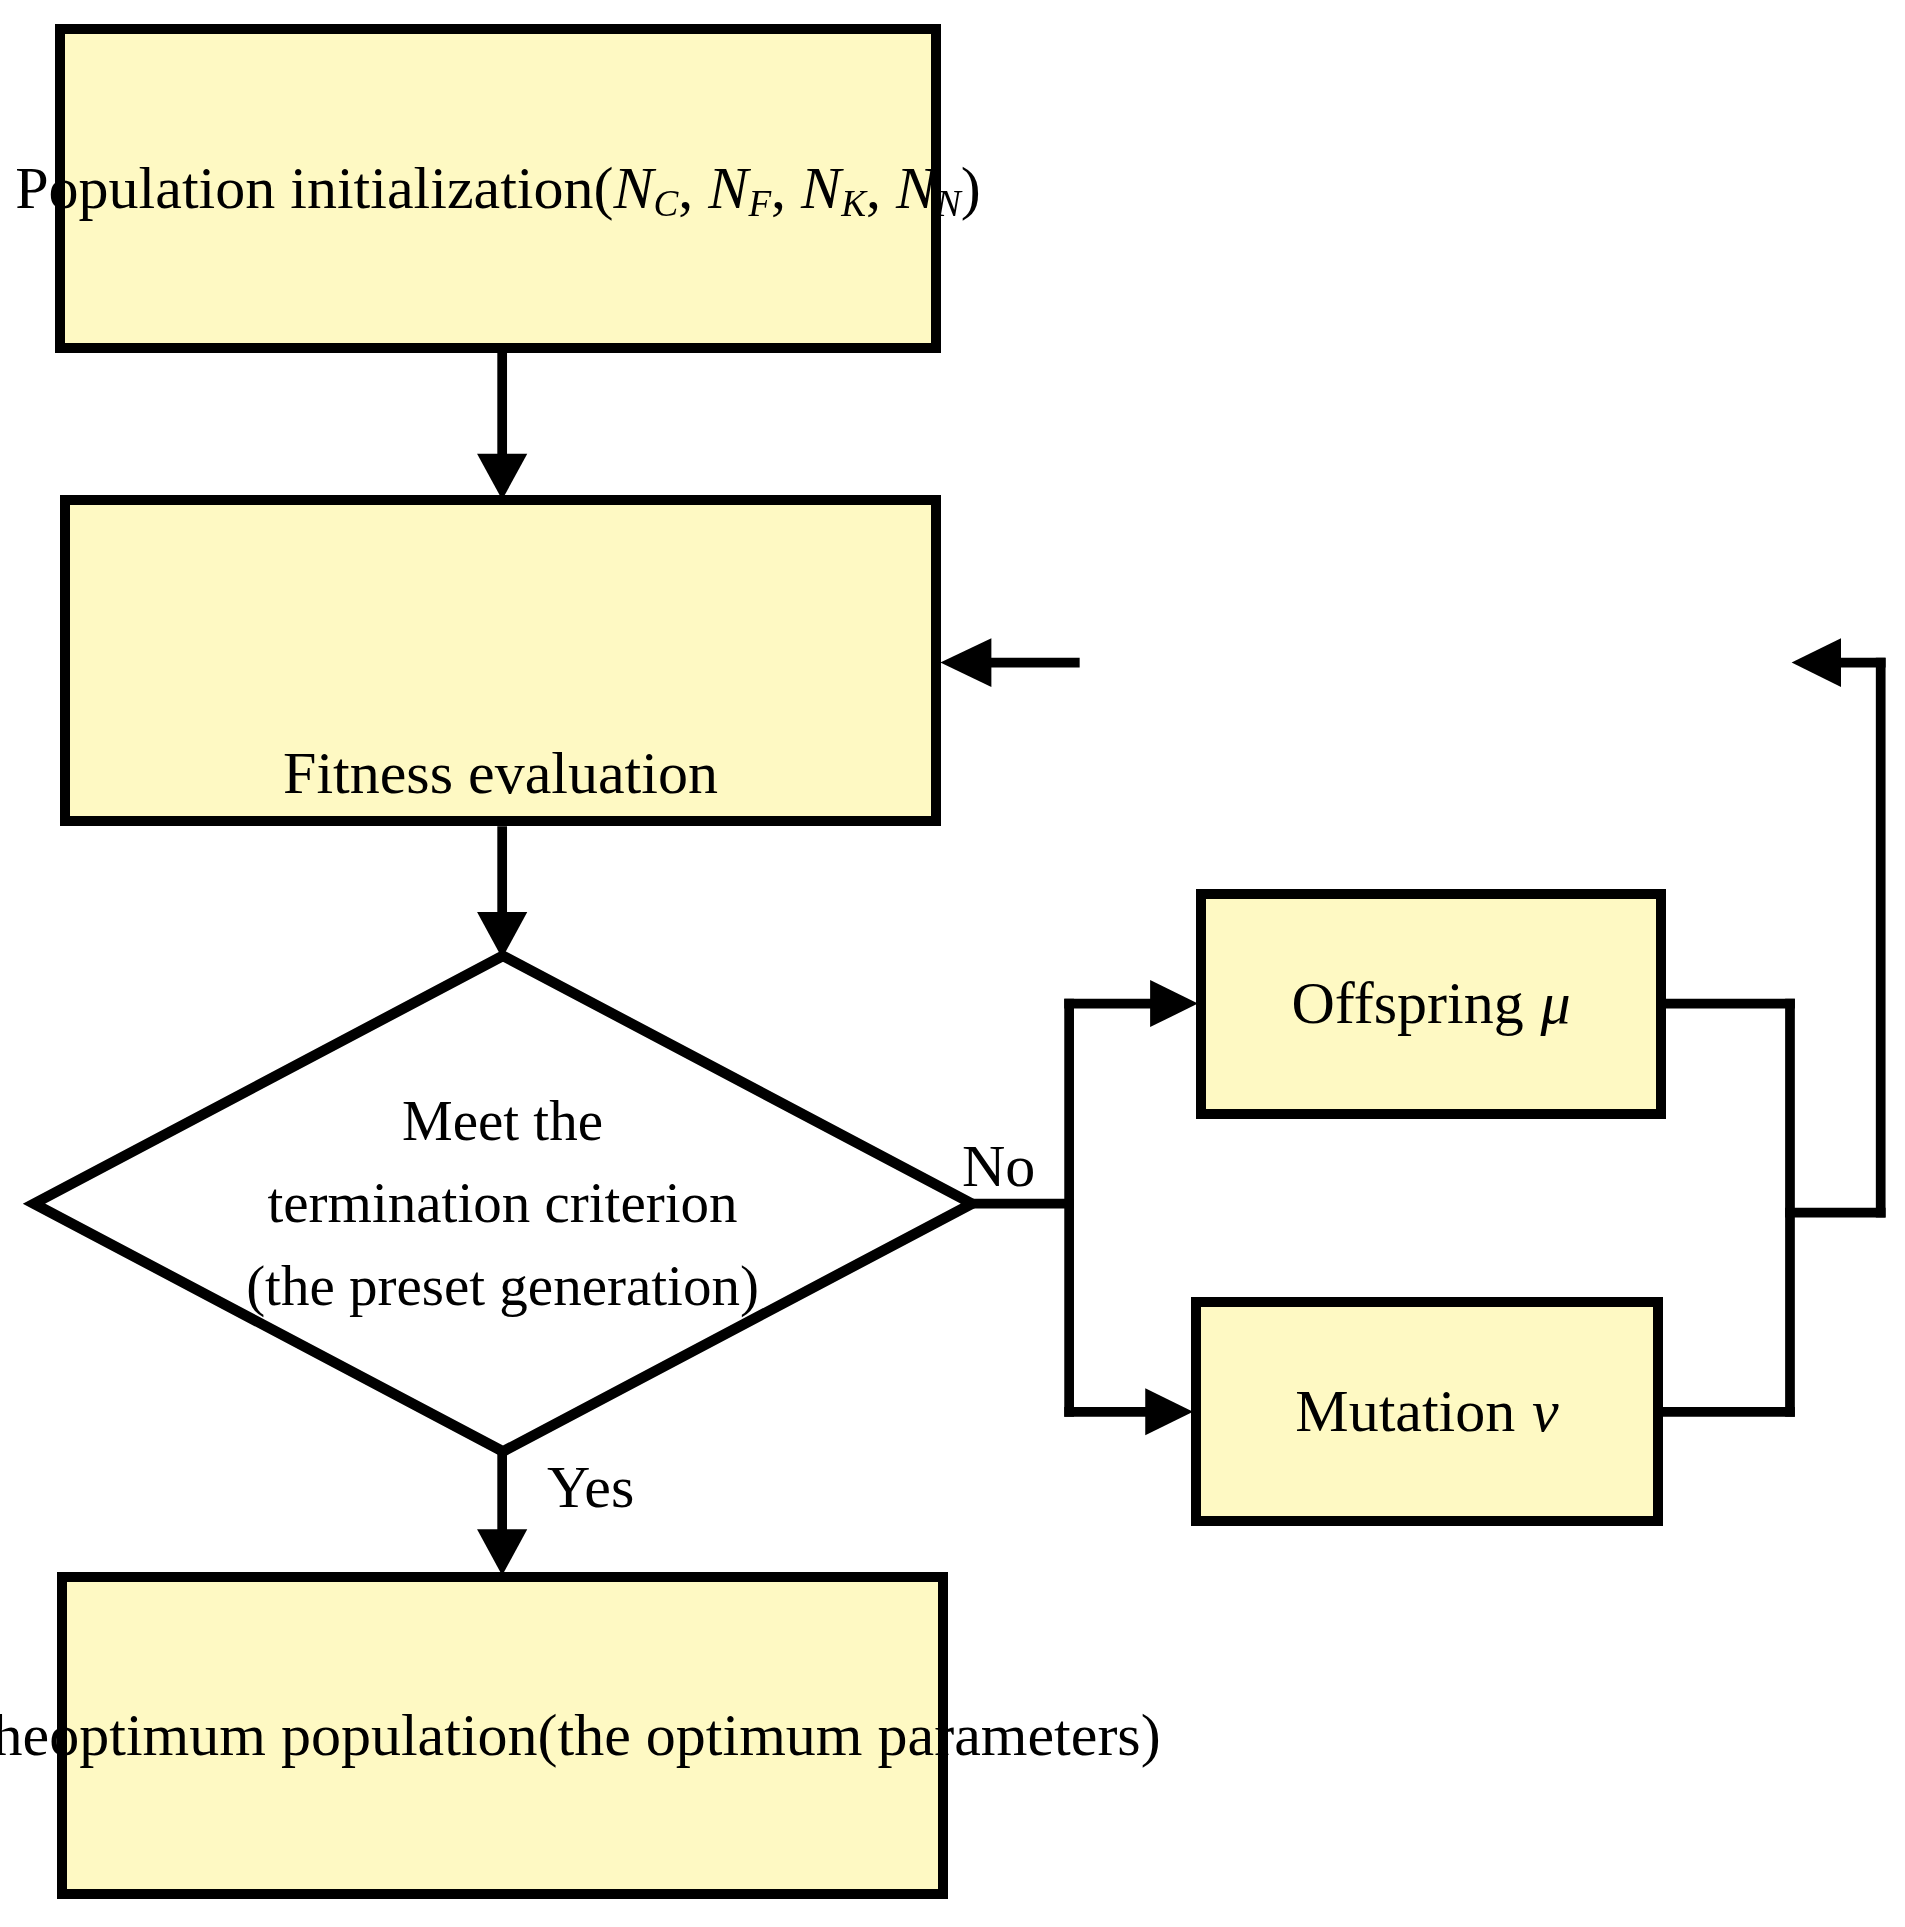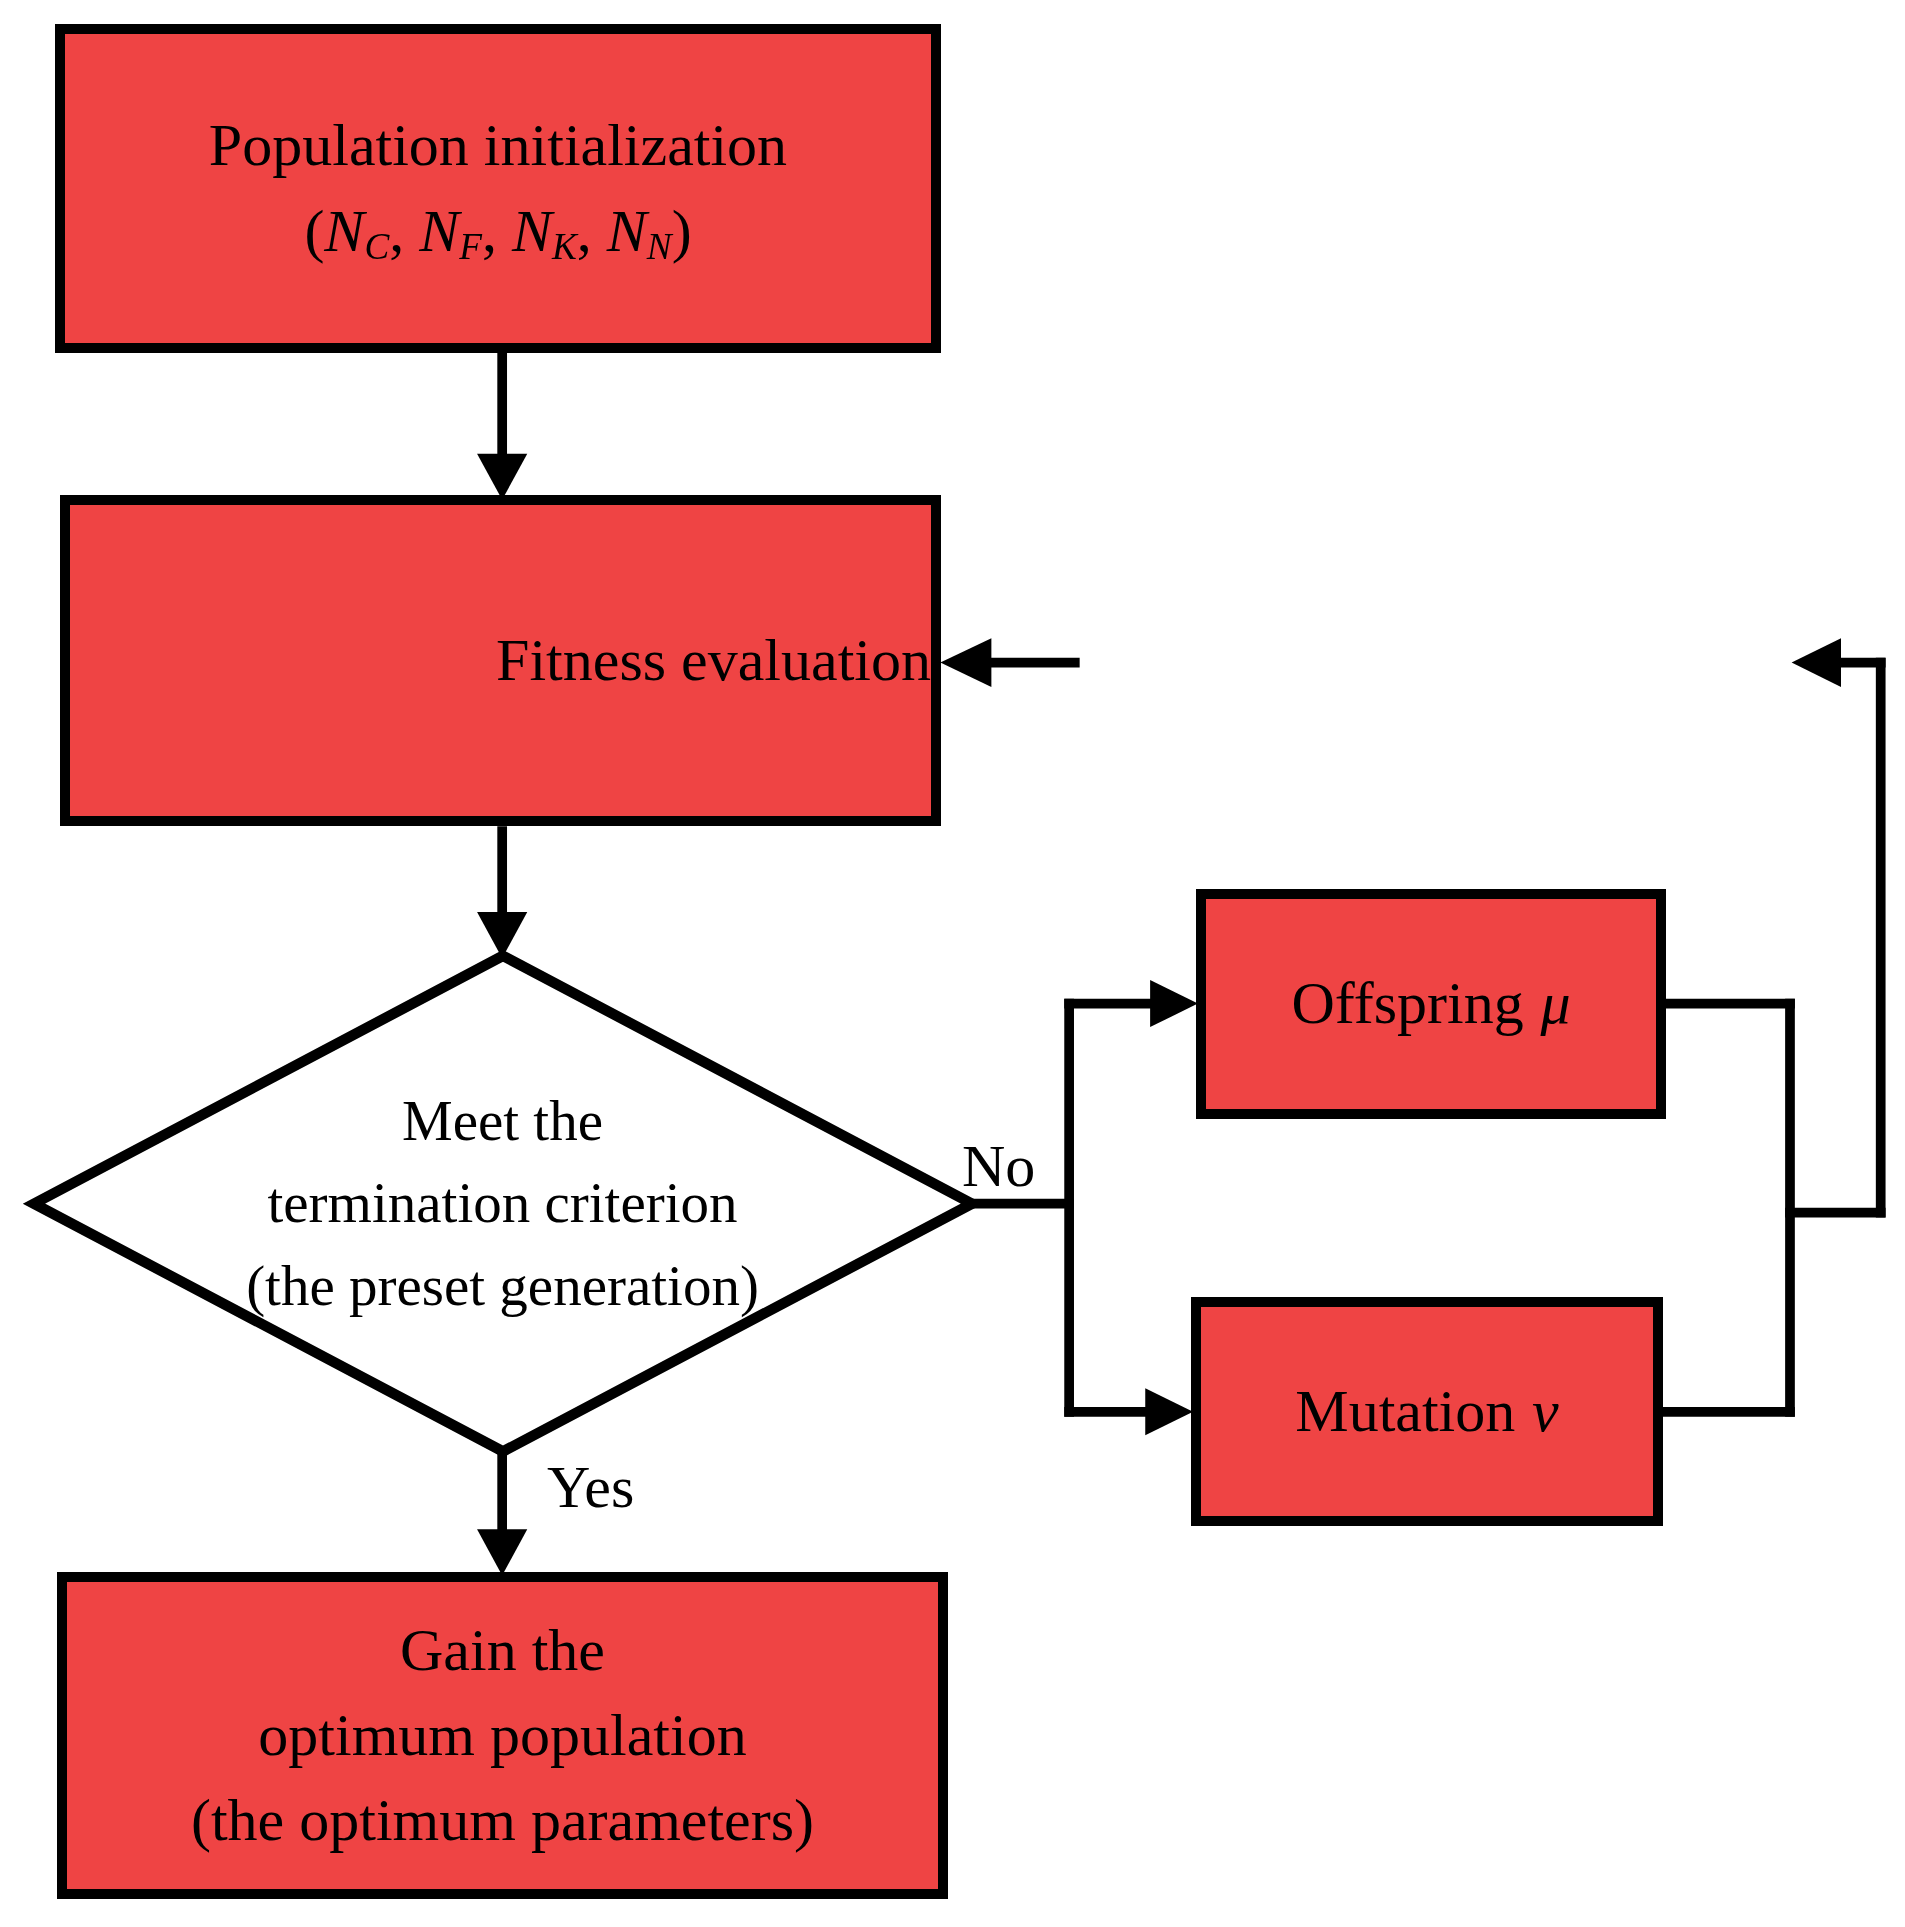--- a/index.html
+++ b/index.html
@@ -1,20 +1,20 @@
 <!DOCTYPE html>
 <html style="font-size:13px"><head>
 <meta charset="utf-8">
 <style>
   html,body{margin:0;padding:0;background:#ffffff;}
   #canvas{position:relative;width:1905px;height:1927px;background:#ffffff;overflow:hidden;
           font-family:"Liberation Serif","DejaVu Serif",serif;color:#000;}
   #wires{position:absolute;left:0;top:0;}
-  .node{position:absolute;box-sizing:border-box;border:10.5px solid #000;background:#ef4444;
-        display:flex;flex-direction:column;align-items:center;justify-content:center;
+  .node{position:absolute;box-sizing:border-box;border:10.5px solid #000;background:#fef9c3;
+        display:flex;align-items:center;justify-content:center;
         text-align:center;font-size:60px;line-height:1.42;}
   .nline{white-space:nowrap;}
   .diamond-label{position:absolute;display:flex;flex-direction:column;align-items:center;
         justify-content:center;text-align:center;font-size:57px;line-height:1.45;
         background:transparent;pointer-events:none;}
   .edge-label{position:absolute;font-size:60px;line-height:1;white-space:nowrap;}
   .sym{font-style:italic;margin-left:0.28em;}
   .pbase{font-style:italic;}
   .psub{font-style:italic;font-size:0.62em;line-height:0;vertical-align:-0.22em;}
   

